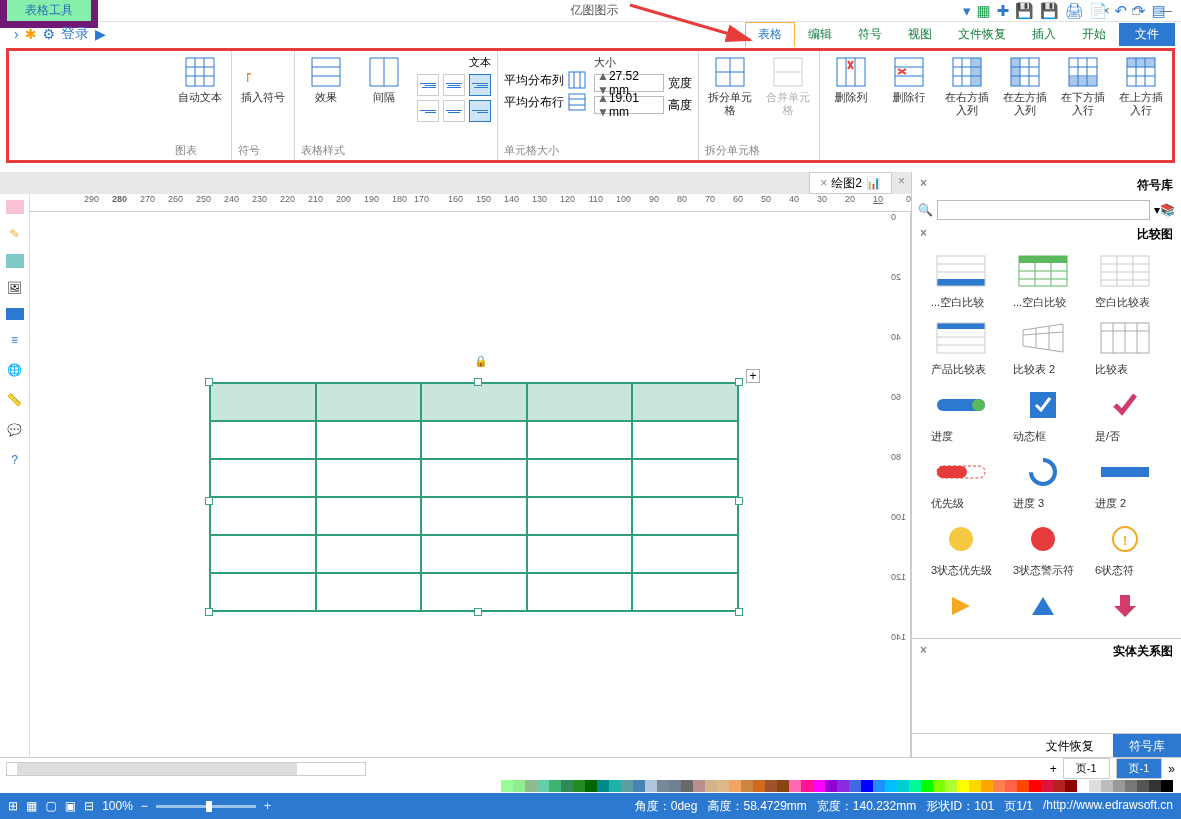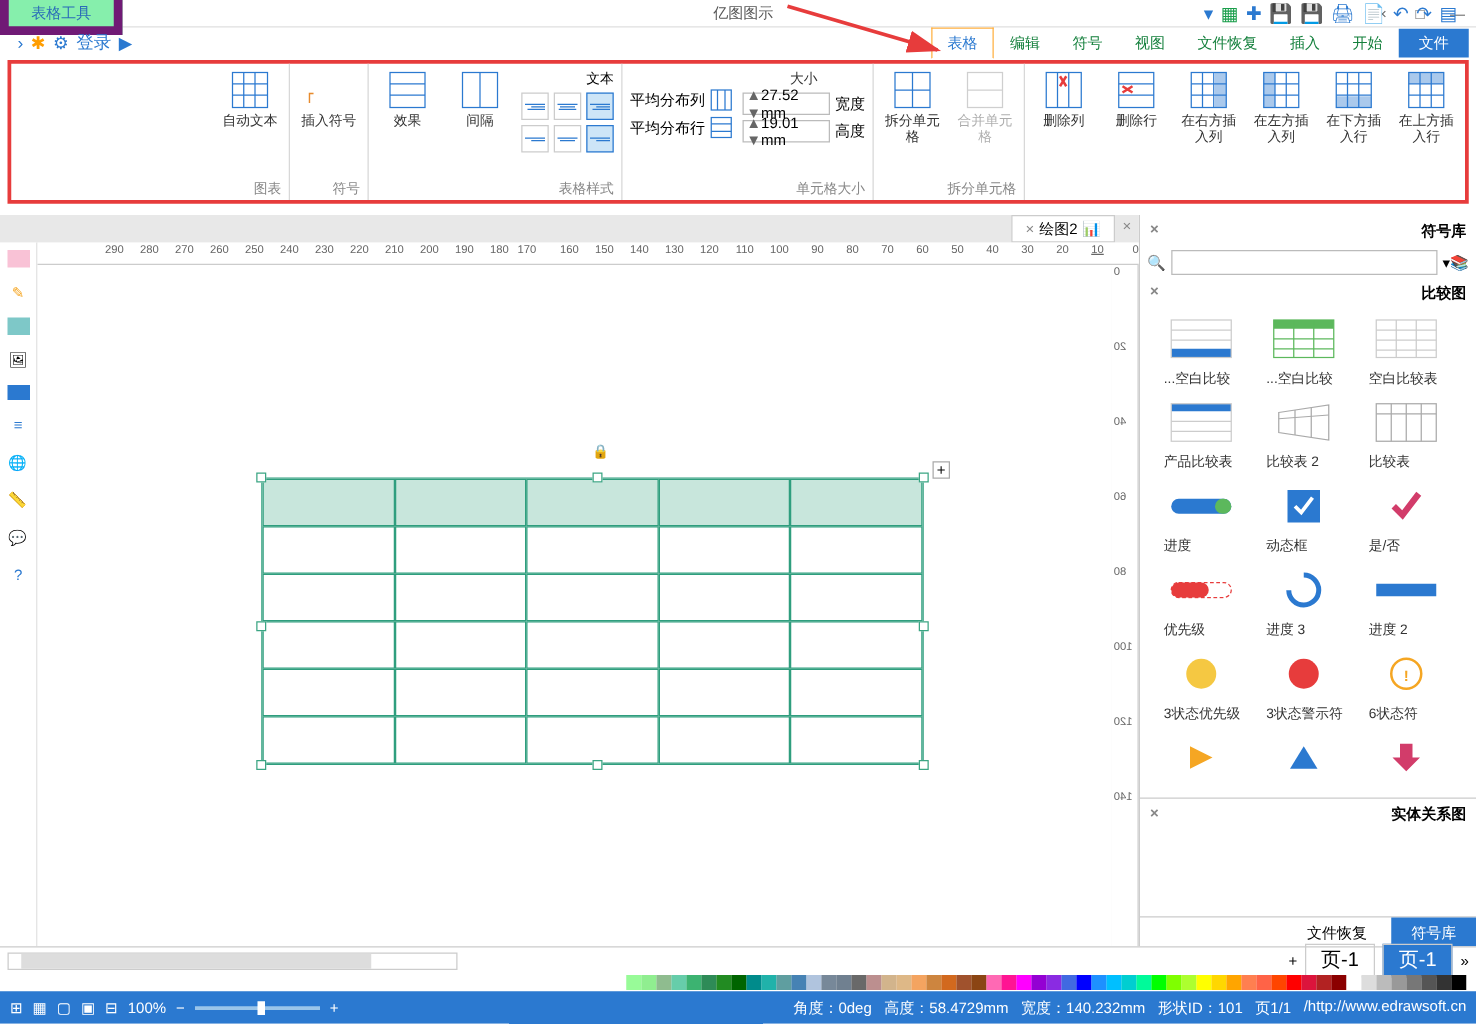--- a/index.html
+++ b/index.html
@@ -13,21 +13,21 @@
 .qa-bar span{margin:0 3px;font-size:15px}
 .menubar{height:24px;display:flex;align-items:center;padding:0 6px}
 .menu-tab{padding:3px 12px;color:#15803d;border:1px solid transparent}
 .menu-tab.active{background:#fff;border:1px solid #FFB040;border-bottom:1px solid #fff;color:#2b79d0}
 .menu-file{background:#2B79D0;color:#fff;padding:3px 16px}
 .qat{display:flex;align-items:center;direction:ltr;margin-right:auto;gap:6px;padding-left:8px}
 .qat span{color:#2b79d0;font-size:14px}
 .ribbon{height:115px;border:3px solid #E73C3C;margin:2px 6px;display:flex;direction:rtl;background:#fff}
 .r-group{border-left:1px solid #d8d8d8;padding:4px 6px 2px;display:flex;flex-direction:column}
 .r-group-body{flex:1;display:flex;align-items:flex-start;gap:8px;direction:rtl}
-.r-group-label{text-align:right;color:#888;font-size:11px;padding-top:2px}
+.r-group-label{text-align:left;color:#888;font-size:11px;padding-top:2px}
 .r-btn{display:flex;flex-direction:column;align-items:center;width:50px;gap:2px}
 .r-btn-icon{width:34px;height:34px;display:flex;align-items:center;justify-content:center}
 .r-btn-lbl{font-size:11px;color:#333;text-align:center;line-height:1.2}
 svg{display:block}
 .r-col{display:flex;flex-direction:column;gap:4px}
 .r-row{display:flex;align-items:center;gap:4px;direction:rtl}
 .dim-in{width:70px;height:18px;border:1px solid #bbb;display:flex;align-items:center;direction:ltr;font-size:11px;padding:0 2px}
 .dim-spin{width:12px;display:flex;flex-direction:column;font-size:7px;color:#666}
 .align-cell{width:22px;height:22px;border:1px solid #ccc;display:flex;flex-direction:column;justify-content:center;padding:2px;gap:1px}
 .align-cell.active{background:#CDE5F7;border-color:#2b79d0}
@@ -58,21 +58,21 @@
 .h-ruler span{position:absolute;font-size:9px;color:#666}
 .canvas{flex:1;background:#fff;position:relative;overflow:hidden}
 .table-shape{position:absolute;top:170px;right:150px;width:530px;border:1px solid #2F9E7E}
 .t-row{display:flex;height:38px}
 .t-row.hdr{background:#C8E6DC}
 .t-cell{flex:1;border:1px solid #2F9E7E}
 .sel-h{position:absolute;width:8px;height:8px;background:#fff;border:1px solid #3BA583}
 .lt-toolbar{width:30px;background:#fff;border-right:1px solid #ddd;display:flex;flex-direction:column;align-items:center;padding-top:6px;gap:10px;direction:ltr}
 .lt-toolbar div{width:20px;height:20px;display:flex;align-items:center;justify-content:center}
 .page-tabs{height:22px;background:#fff;display:flex;direction:rtl;align-items:center;border-top:1px solid #ccc;padding:0 6px;gap:6px}
-.pg-tab{padding:2px 12px;border:1px solid #ccc;font-size:16px}
+.pg-tab{padding:2px 12px;border:1px solid #ccc;font-size:11px}
 .pg-tab.active{background:#2b79d0;color:#fff}
 .color-strip{height:14px;display:flex;direction:rtl;padding:0 8px}
 .cs{width:12px;height:12px;margin:1px 0}
 .statusbar{position:absolute;bottom:0;left:0;right:0;height:26px;background:#2B79D0;color:#fff;display:flex;align-items:center;padding:0 8px;direction:rtl;font-size:11px}
 .statusbar .st-l{display:flex;gap:10px}
 .statusbar .st-r{margin-right:auto;display:flex;align-items:center;gap:8px;direction:ltr}
 .zoom-slider{width:100px;height:3px;background:#9ac5ea;position:relative}
 .zoom-slider::after{content:"";position:absolute;left:50%;top:-4px;width:6px;height:11px;background:#fff}
 .arrow{position:absolute;top:-5px;left:620px;width:150px;height:50px;z-index:10;pointer-events:none}
 </style>
@@ -229,21 +229,21 @@
             </svg>
           </div>
           <div class="r-btn-lbl">拆分单元格</div>
         </div>
   </div>
   <div class="r-group-label">拆分单元格</div>
  </div>
  <div class="r-group">
   <div class="r-group-body">
    <div class="r-col">
-    <div style="font-size:11px;color:#333;text-align:center">大小</div>
+    <div style="font-size:11px;color:#333;text-align:left">大小</div>
     <div class="r-row">
             <span>宽度</span>
             <div class="dim-in">
               <div class="dim-spin">
                 <span>▲</span>
                 <span>▼</span>
               </div>
               <span>27.52 mm</span>
             </div>
           </div>
@@ -600,21 +600,21 @@
             <span style="right: 504px;">180</span>
             <span style="right: 532px;">190</span>
             <span style="right: 560px;">200</span>
             <span style="right: 588px;">210</span>
             <span style="right: 616px;">220</span>
             <span style="right: 644px;">230</span>
             <span style="right: 672px;">240</span>
             <span style="right: 700px;">250</span>
             <span style="right: 728px;">260</span>
             <span style="right: 756px;">270</span>
-            <span style="right: 784px;">280</span>
+            <span style="right: 784px; font-weight: bold;">280</span>
             <span style="right: 812px;">290</span>
           </div>
     <div style="display:flex;flex:1">
      <div class="canvas">
       <div class="table-shape">
        <div class="t-row hdr">
                   <div class="t-cell"></div>
                   <div class="t-cell"></div>
                   <div class="t-cell"></div>
                   <div class="t-cell"></div>

